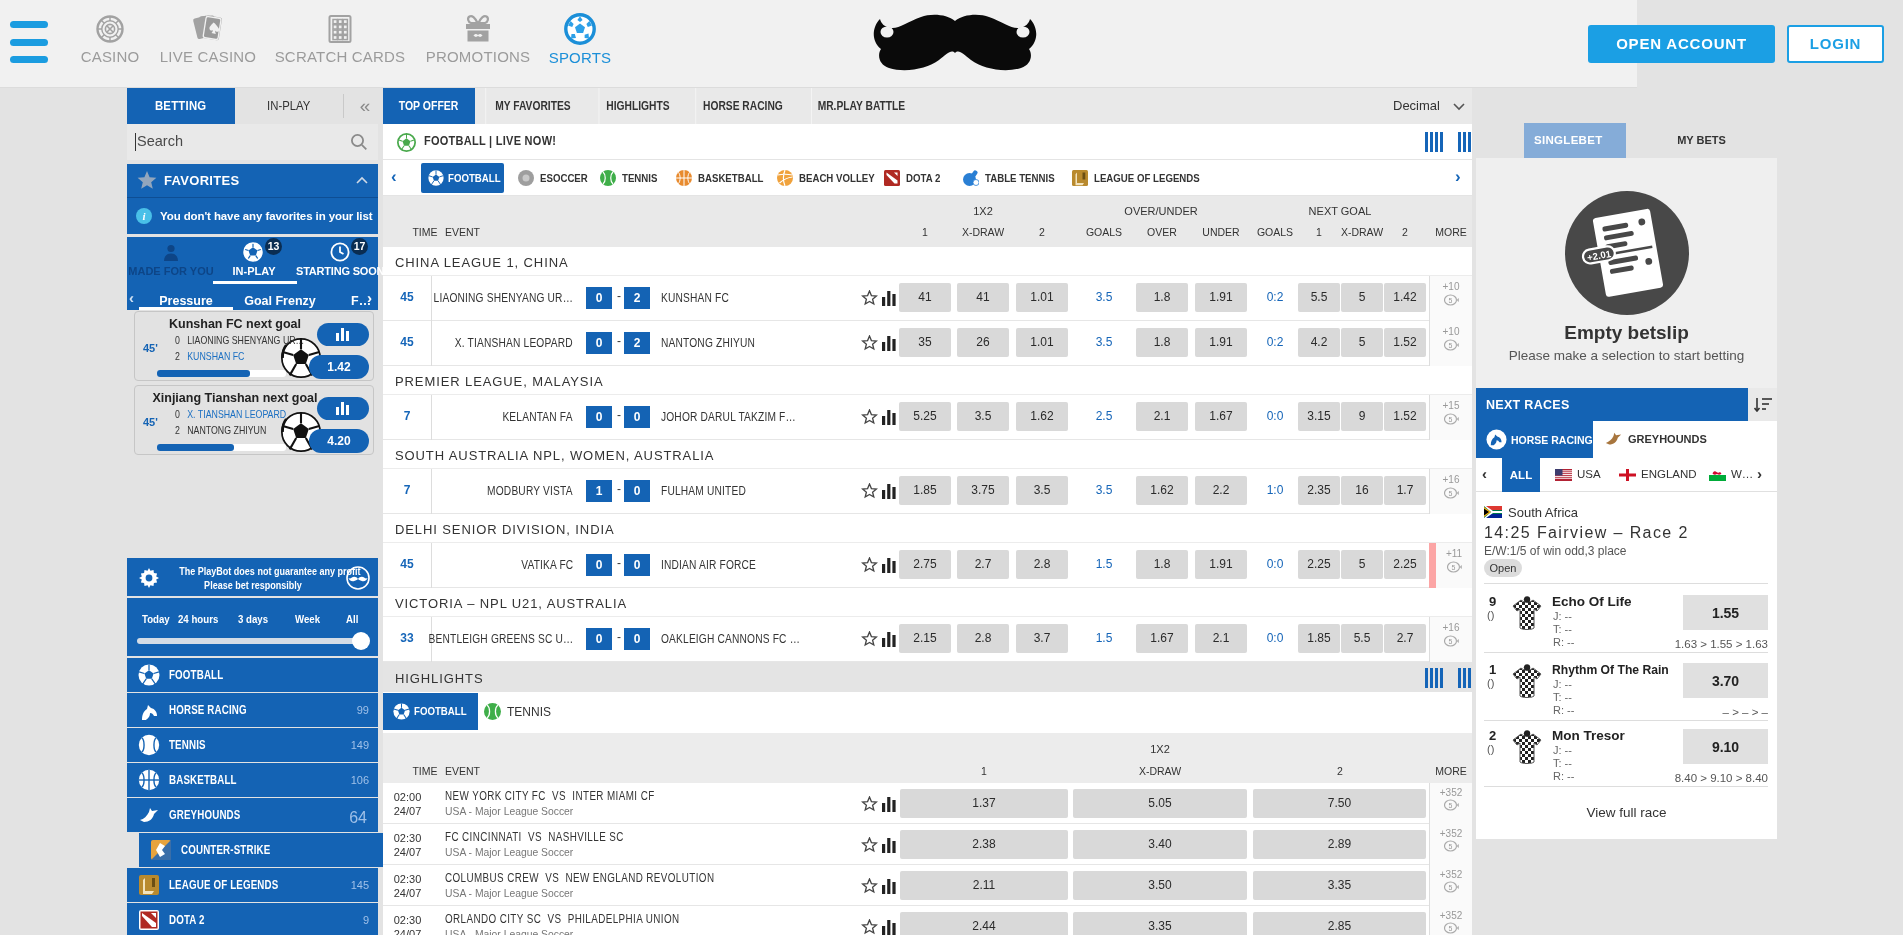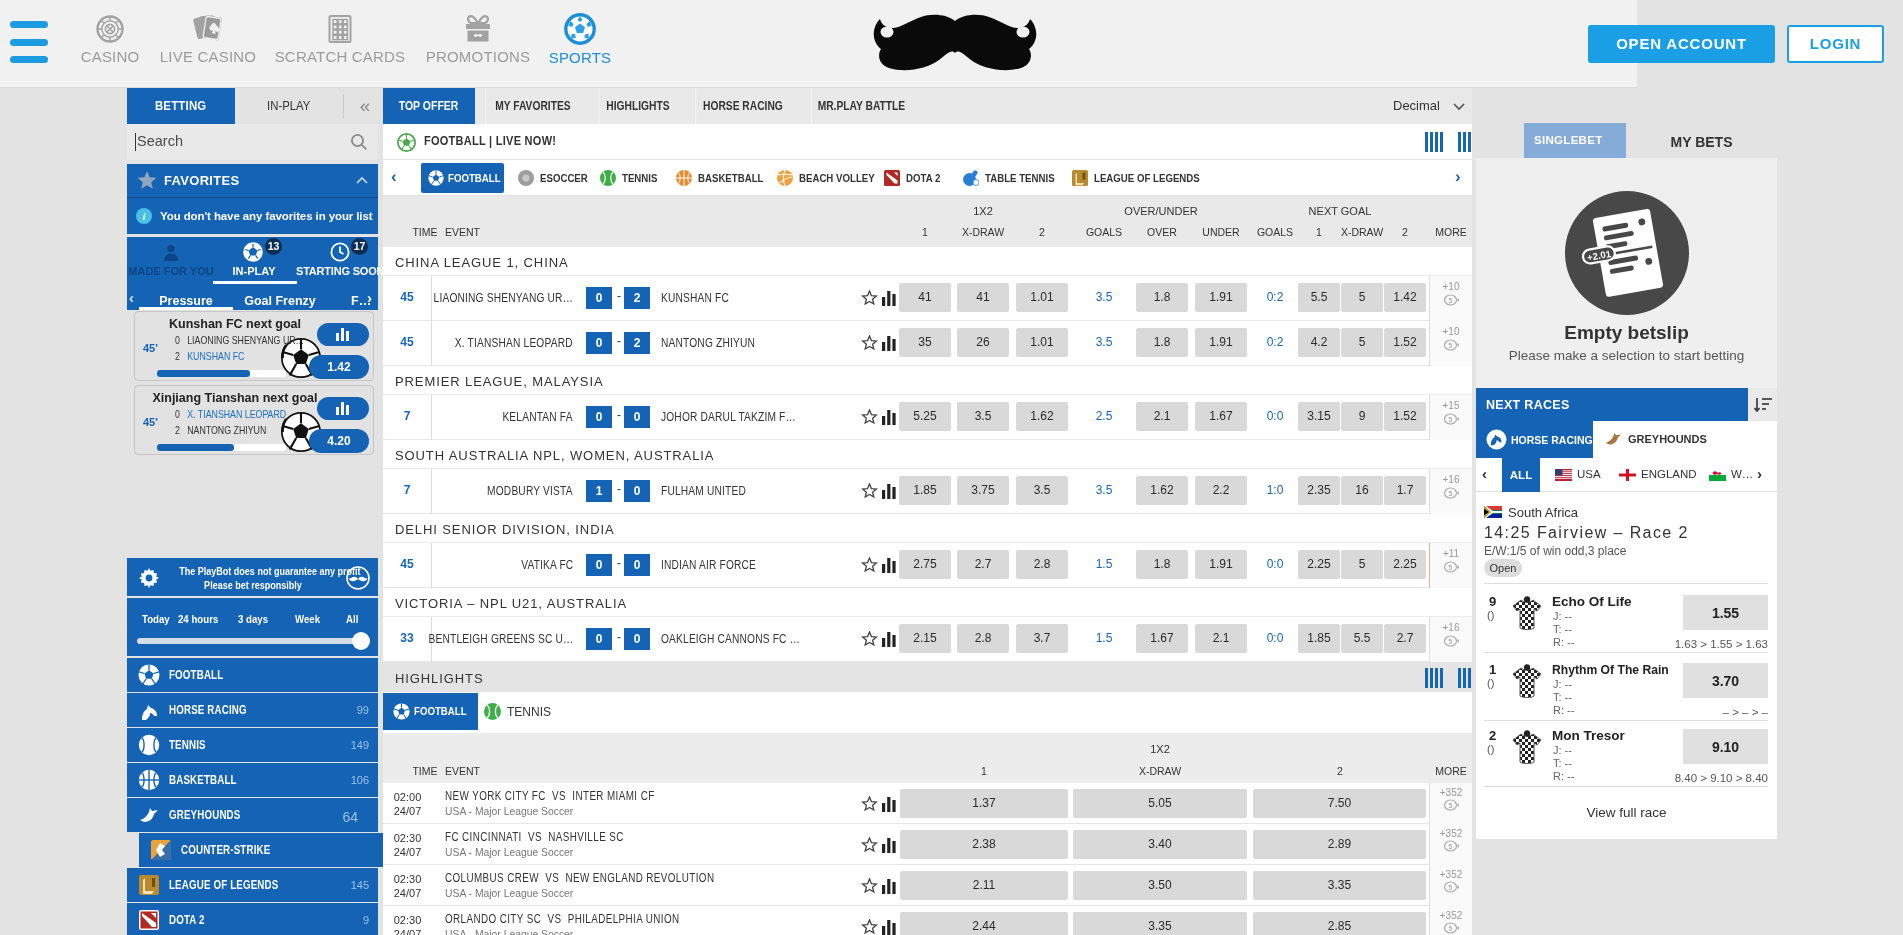--- a/index.html
+++ b/index.html
@@ -295,21 +295,21 @@
               </g>
             </svg></div>
       <div class="abs" style="left:42px;top:10px;font-size:12.5px;font-weight:bold;letter-spacing:0.2px;transform:scaleX(0.78);transform-origin:0 50%;">BASKETBALL</div>
       <div class="abs" style="right:9px;top:11px;font-size:11px;color:#9fc0e8;">106</div>
     </div>
 <div class="abs blue" style="left:0;top:140px;width:251px;height:34px;">
       <div class="abs" style="left:11px;top:6px;width:22px;height:22px;"><svg width="22" height="22" viewBox="0 0 22 22">
               <path d="M2 16 c4-1 7-4 9-8 l1-4 2 3 6-1 -4 4 c-1 5-5 8-10 8z" fill="#fff"></path>
             </svg></div>
       <div class="abs" style="left:42px;top:10px;font-size:12.5px;font-weight:bold;letter-spacing:0.2px;transform:scaleX(0.78);transform-origin:0 50%;">GREYHOUNDS</div>
-      <div class="abs" style="right:20px;top:11px;font-size:14px;color:#9fc0e8;">64</div>
+      <div class="abs" style="right:11px;top:11px;font-size:16px;color:#9fc0e8;">64</div>
     </div>
 <div class="abs blue" style="left:12px;top:175px;width:280px;height:34px;">
       <div class="abs" style="left:11px;top:6px;width:22px;height:22px;"><svg width="22" height="22" viewBox="0 0 22 22">
               <rect x="1" y="1" width="20" height="20" rx="2" fill="#e8a33d"></rect>
               <path d="M1 21 L21 1 L21 21z" fill="#3a6ea8"></path>
               <path d="M10 4 l-4 7 4 7 5-3 -3-4 3-4z" fill="#fff"></path>
             </svg></div>
       <div class="abs" style="left:42px;top:10px;font-size:12.5px;font-weight:bold;letter-spacing:0.2px;transform:scaleX(0.78);transform-origin:0 50%;">COUNTER-STRIKE</div>
       <div class="abs" style="right:9px;top:11px;font-size:11px;color:#9fc0e8;">6</div>
     </div>
@@ -631,21 +631,21 @@
 <div class="oddbtn" style="left:516px;top:7px;width:52px;height:29px;line-height:29px;">2.75</div>
 <div class="oddbtn" style="left:574px;top:7px;width:52px;height:29px;line-height:29px;">2.7</div>
 <div class="oddbtn" style="left:633px;top:7px;width:52px;height:29px;line-height:29px;">2.8</div>
 <div class="abs" style="left:691px;top:14px;width:60px;text-align:center;font-size:12px;color:#1565b8;">1.5</div>
 <div class="oddbtn" style="left:753px;top:7px;width:52px;height:29px;line-height:29px;">1.8</div>
 <div class="oddbtn" style="left:812px;top:7px;width:52px;height:29px;line-height:29px;">1.91</div>
 <div class="abs" style="left:862px;top:14px;width:60px;text-align:center;font-size:12px;color:#1565b8;">0:0</div>
 <div class="oddbtn" style="left:915px;top:7px;width:42px;height:29px;line-height:29px;">2.25</div>
 <div class="oddbtn" style="left:958px;top:7px;width:42px;height:29px;line-height:29px;">5</div>
 <div class="oddbtn" style="left:1001px;top:7px;width:42px;height:29px;line-height:29px;">2.25</div>
-<div class="abs" style="left:1046px;top:0;width:43px;height:45px;border-left:1px solid #fca5a5;background:#fafafa;">
+<div class="abs" style="left:1046px;top:0;width:43px;height:45px;border-left:7px solid #fca5a5;background:#fafafa;">
           <div style="text-align:center;margin-top:5px;font-size:10px;color:#999;">+11</div>
           <svg style="display:block;margin:2px auto 0;" width="15" height="12" viewBox="0 0 15 12">
             <ellipse cx="6.5" cy="6" rx="6" ry="5" fill="none" stroke="#aaa" stroke-width="1.2"></ellipse>
             <text x="6.5" y="8.5" font-size="7" text-anchor="middle" fill="#999">5</text>
             <path d="M12 6 l3-2 v4z" fill="#bbb"></path>
           </svg>
         </div>
 </div>
 <div class="abs" style="left:0;top:500px;width:1089px;height:29px;background:#fff;border-bottom:1px solid #ececec;">
         <div class="abs" style="left:12px;top:8px;font-size:13px;color:#333;letter-spacing:0.9px;">VICTORIA – NPL U21, AUSTRALIA</div>
@@ -837,21 +837,21 @@
 </div>
 </div>
 <div id="rp">
 <div class="abs" style="left:0;top:35px;width:150px;height:35px;background:#85acd8;color:#fff;margin-left:48px;">
         <div class="abs" style="left:10px;top:11px;font-size:11.5px;font-weight:bold;letter-spacing:0.3px;">SINGLEBET</div>
         <svg class="abs" style="left:128px;top:15px;" width="11" height="7" viewBox="0 0 11 7">
           <path d="M1 1 L5.5 5.5 L10 1" fill="none" stroke="#fff" stroke-width="1.5"></path>
         </svg>
       </div>
 <div class="abs" style="left:150px;top:35px;width:151px;height:35px;background:#e3e3e3;">
-        <div class="abs" style="left:0;top:11px;width:151px;text-align:center;font-size:14px;font-weight:bold;color:#333;">MY BETS</div>
+        <div class="abs" style="left:0;top:11px;width:151px;text-align:center;font-size:11px;font-weight:bold;color:#333;">MY BETS</div>
       </div>
 <div class="abs" style="left:0;top:70px;width:301px;height:230px;background:#efefef;">
         <svg class="abs" style="left:89px;top:33px;" width="124" height="124" viewBox="0 0 124 124">
           <circle cx="62" cy="62" r="62" fill="#484848"></circle>
           <g transform="rotate(-10 62 62)">
             <rect x="34" y="22" width="58" height="80" rx="3" fill="#fff"></rect>
             <g fill="#484848">
               <rect x="42" y="32" width="26" height="5" rx="2"></rect>
               <rect x="42" y="41" width="30" height="5" rx="2"></rect>
               <rect x="42" y="50" width="22" height="5" rx="2"></rect>

